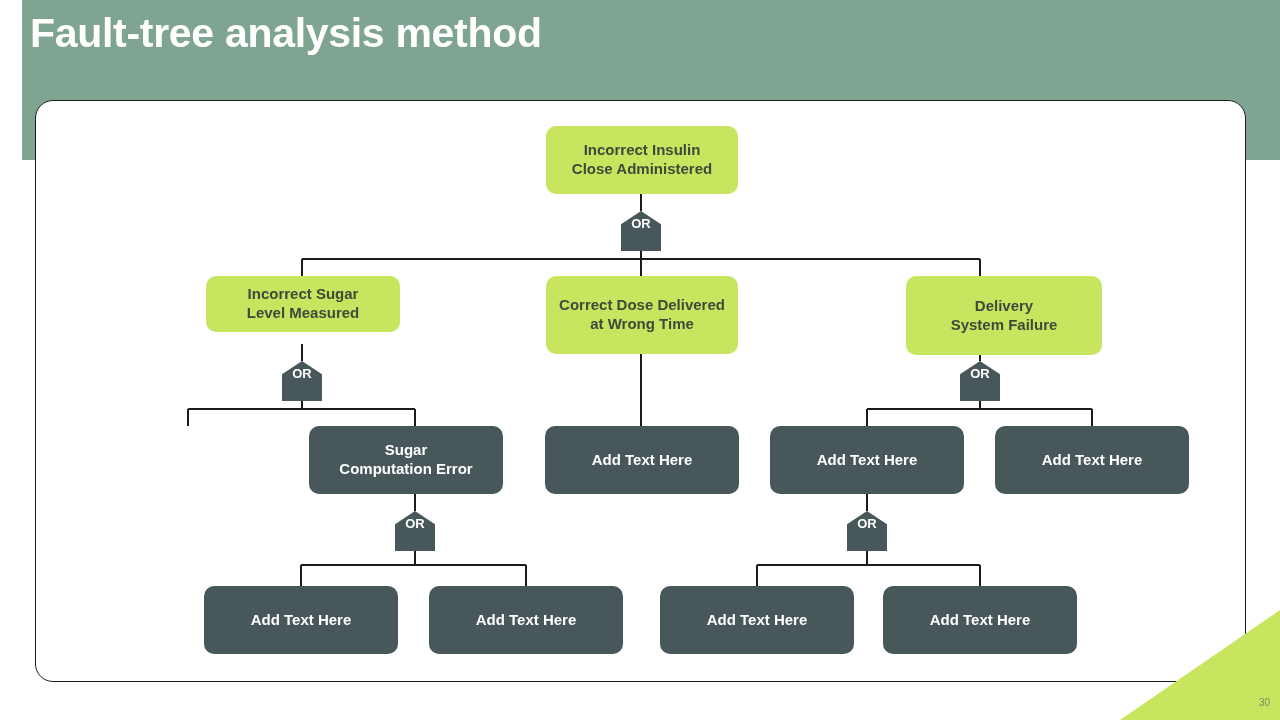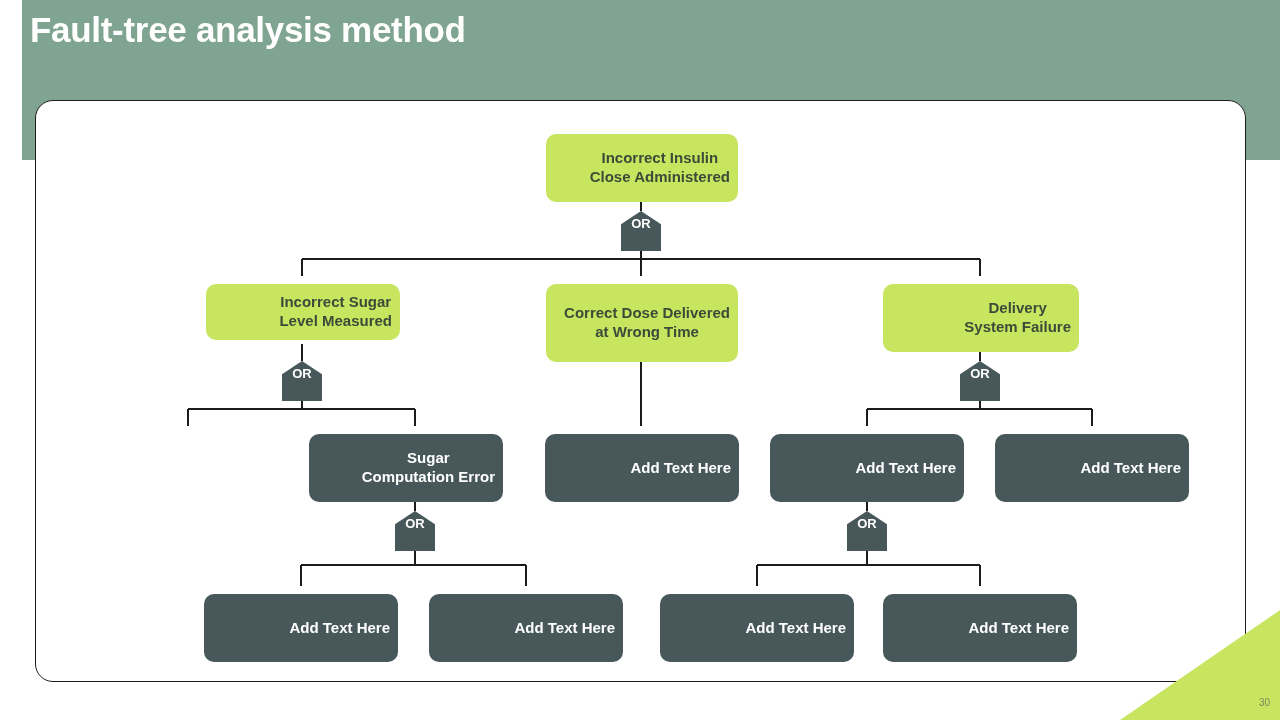--- a/index.html
+++ b/index.html
@@ -31,21 +31,21 @@
     position: absolute;
     left: 0; top: 0;
     width: 22px;
     height: 160px;
     background: #ffffff;
   }
   .title {
     position: absolute;
     left: 30px;
     top: 10px;
-    font-size: 35px;
+    font-size: 41px;
     font-weight: bold;
     color: #ffffff;
     letter-spacing: -0.3px;
     white-space: nowrap;
   }
   .subtitle {
     position: absolute;
     left: 31px;
     top: 58px;
     font-size: 10.5px;
@@ -94,25 +94,24 @@
     pointer-events: none;
   }
 
   
   .node {
     position: absolute;
     box-sizing: border-box;
     border-radius: 10px;
     display: flex;
     align-items: center;
-    justify-content: flex-end;
+    justify-content: center;
     text-align: center;
     line-height: 1.25;
     font-weight: bold;
-    margin-top: 8px;
   }
   .node.green {
     background: #c7e55e;
     color: #3d4a3a;
     font-size: 15px;
   }
   .node.dark {
     background: #48585a;
     color: #ffffff;
     font-size: 15px;
@@ -219,21 +218,21 @@
       <div class="node green" style="left:170px; top:175px; width:194px; height:56px;">
         <span>Incorrect Sugar
 Level Measured</span>
       </div>
 
       <div class="node green" style="left:510px; top:175px; width:192px; height:78px;">
         <span>Correct Dose Delivered
 at Wrong Time</span>
       </div>
 
-      <div class="node green" style="left:847px; top:175px; width:196px; height:68px;">
+      <div class="node green" style="left:870px; top:175px; width:196px; height:79px;">
         <span>Delivery
 System Failure</span>
       </div>
 
       <div class="gate" style="left:246px; top:260px;">
         <span>OR</span>
       </div>
 
       <div class="gate" style="left:924px; top:260px;">
         <span>OR</span>

